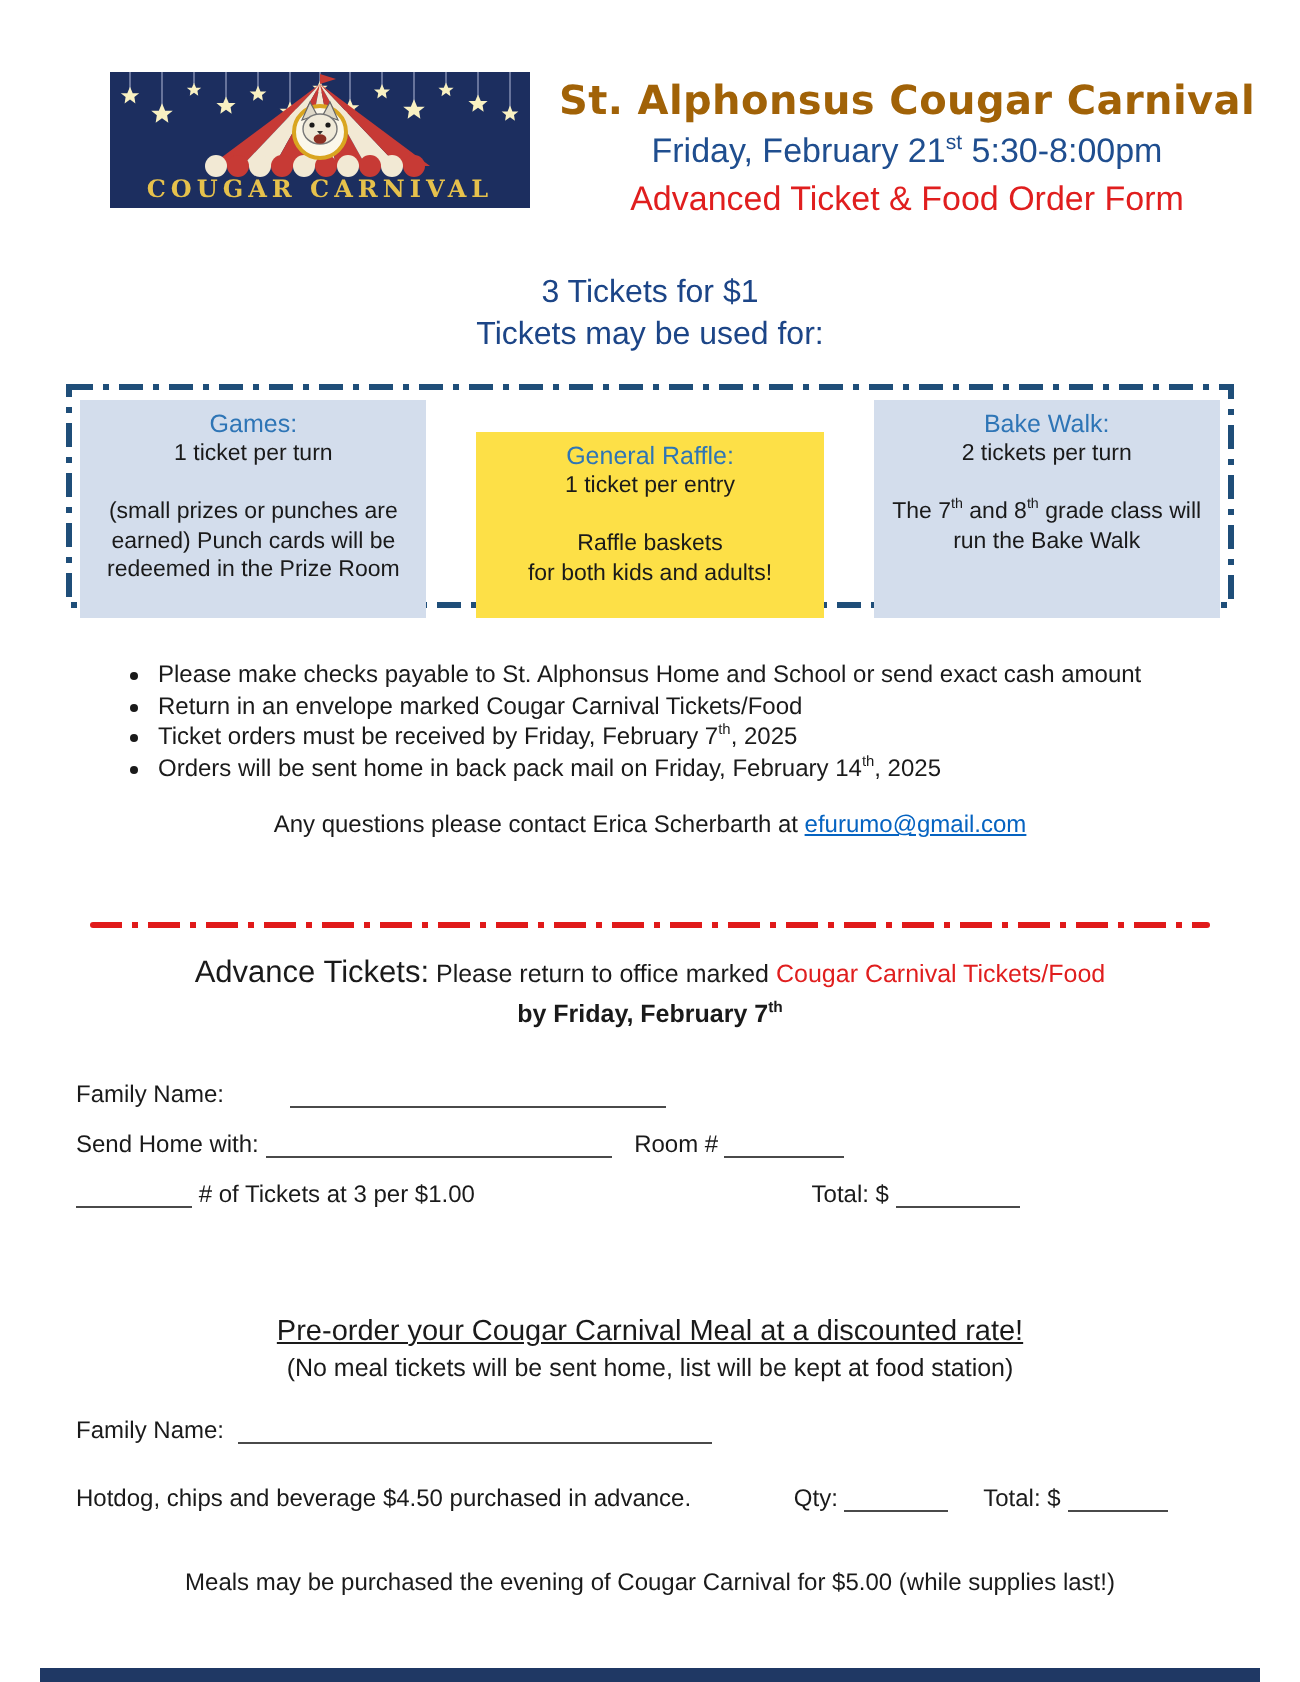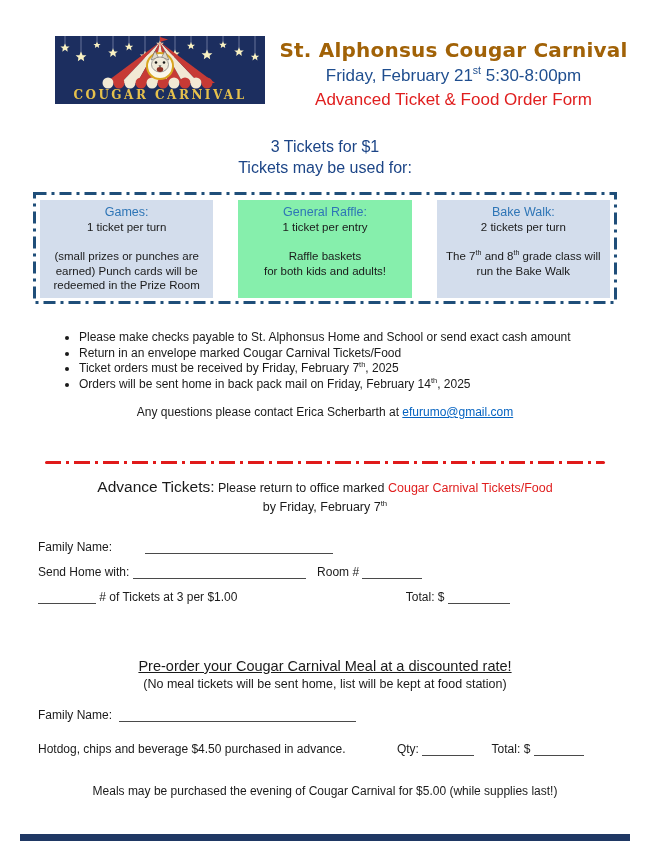--- a/index.html
+++ b/index.html
@@ -15,45 +15,45 @@
                 color:#a16207; letter-spacing:0.2px; }
   .date-line { font-size:17px; color:#1f4e8f; margin-top:4px; }
   .subtitle  { font-size:17px; color:#e01e1e; margin-top:4px;text-align:center; }
 
   
   .intro { text-align:center; margin-top:26px; font-size:16px; color:#1c4587; line-height:21px; }
 
   
   .ticket-panel { position:relative; width:584px; height:112px; margin:14px auto 0; box-sizing:border-box; }
   .panel-border { position:absolute; inset:0; }
-  .box-row { position:absolute; left:7px; right:7px; top:8px; display:flex; justify-content:space-between;gap:25px; }
+  .box-row { position:absolute; left:7px; right:7px; top:8px; display:flex; justify-content:flex-end;gap:25px; }
   .tbox { width:182px; box-sizing:border-box; padding:5px 6px; text-align:center;
           font-size:11.5px; line-height:14.5px; }
   .tbox-blue   { background:#d3ddec; }
-  .tbox-yellow { background:#86efac; }
+  .tbox-yellow { background:#fde047;margin-top:16px; }
   .tbox-h1 { min-height:89px; } .tbox-h2 { min-height:93px; } .tbox-h3 { min-height:87px; }
   .tbox-heading { color:#2e75b6; font-size:12.5px; }
   .tbox-body { margin-top:15px; white-space:pre-line; }
 
   
   .bullets { margin:26px 30px 0 62px; padding-left:17px; font-size:12px; line-height:15.5px; }
   .bullets li { margin:0; }
 
   .contact { text-align:center; margin-top:13px; font-size:12px; }
   .contact a { color:#0563c1; text-decoration:underline; }
 
   
   .divider { height:3px; margin:42px 45px 0; border-radius:2px;
     background:repeating-linear-gradient(90deg,#e01a1a 0 16px,transparent 16px 21px,#e01a1a 21px 24px,transparent 24px 29px); }
 
   
   .advance-head { text-align:center; margin-top:14px; font-size:12.5px; }
   .advance-label { font-size:15.5px; }
   .red-text { color:#e01e1e; }
-  .advance-deadline { text-align:center; margin-top:4px; font-size:12.5px; }
+  .advance-deadline { text-align:center; margin-top:4px; font-size:12.5px;font-weight:bold; }
 
   .form-row { margin-left:38px; font-size:12px; height:16px; }
   .blank { display:inline-block; border-bottom:1px solid #4a4a4a; height:13px; vertical-align:bottom; }
   .row-family  { margin-top:26px; }
   .row-send    { margin-top:9px; }
   .row-tickets { margin-top:9px; }
 
   
   .meal-heading { text-align:center; margin-top:52px; font-size:14.5px; text-decoration:underline; }
   .meal-sub     { text-align:center; margin-top:3px; font-size:12.5px; }

